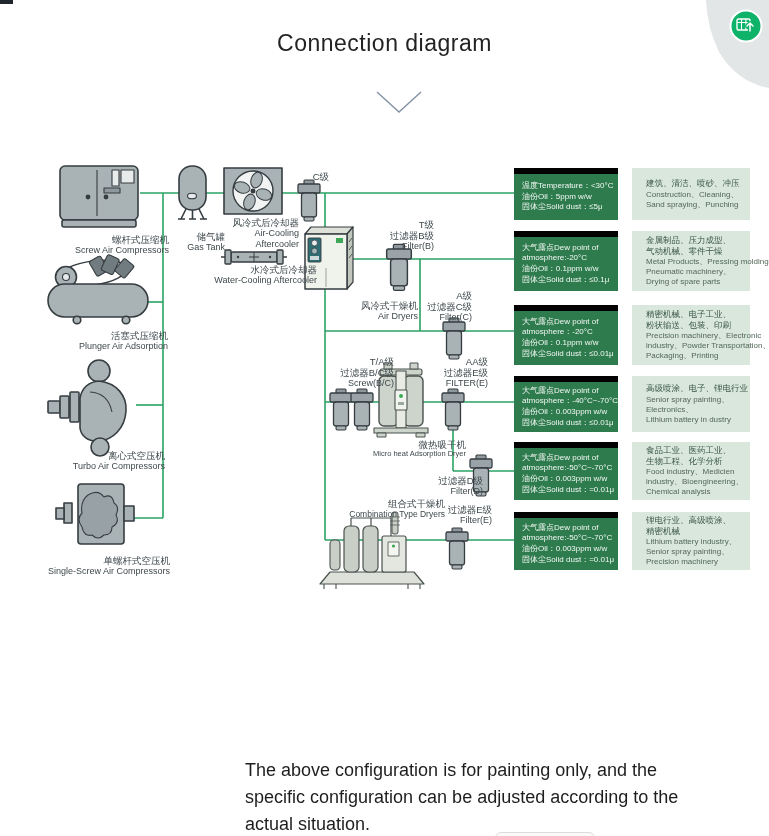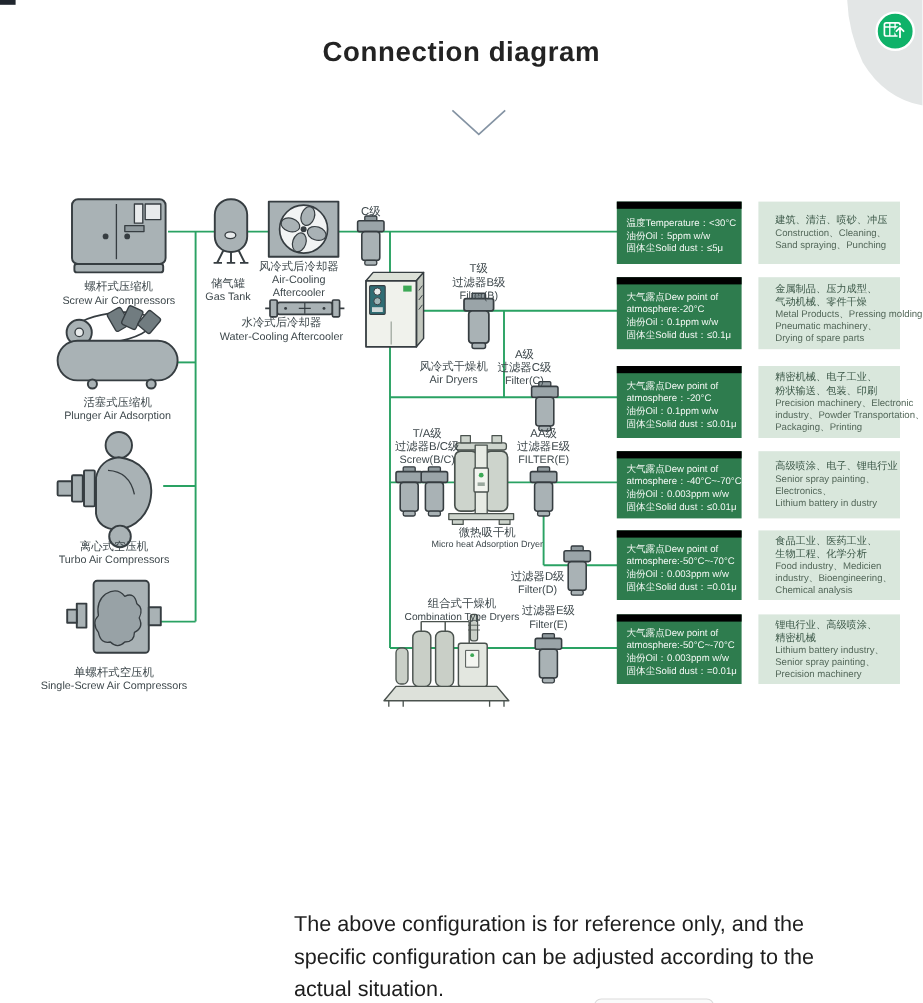--- a/index.html
+++ b/index.html
@@ -1,21 +1,21 @@
 <!DOCTYPE html>
 <html><head>
 <meta charset="utf-8">
 <style>
   html,body{margin:0;padding:0;background:#ffffff;}
   #app{position:relative;width:769px;height:836px;background:#ffffff;overflow:hidden;
        font-family:"Liberation Sans","DejaVu Sans",sans-serif;}
   .abs{position:absolute;}
   .page-title{position:absolute;left:0;right:0;top:30px;text-align:center;
-      font-size:23px;font-weight:bold;letter-spacing:.5px;color:#232323;}
-  .mlabel{position:absolute;text-align:center;color:#3e484c;line-height:1.18;}
+      font-size:23px;font-weight:normal;letter-spacing:.5px;color:#232323;}
+  .mlabel{position:absolute;text-align:right;color:#3e484c;line-height:1.18;}
   .mlabel .zh{font-size:9.5px;}
   .mlabel .en{font-size:9px;}
   .mlabel .en-sm{font-size:7.5px;}
   .specbox{position:absolute;width:104px;background:#2e7c4e;border-top:6px solid #000000;
       box-sizing:border-box;display:flex;flex-direction:column;justify-content:center;
       padding-left:8px;}
   .specbox .spec{font-size:8px;color:#f2f7f3;line-height:1.32;white-space:nowrap;}
   .appbox{position:absolute;width:118px;background:#d9e7dc;box-sizing:border-box;
       display:flex;flex-direction:column;justify-content:center;padding-left:14px;}
   .appbox .azh{font-size:8.5px;color:#3c5848;line-height:1.3;white-space:nowrap;}
@@ -203,21 +203,21 @@
   </div>
   <div class="mlabel" style="left:155px;top:231px;width:70px">
     <div class="zh">储气罐</div>
     <div class="en">Gas Tank</div>
   </div>
   <div class="mlabel" style="left:199px;top:217px;width:100px">
     <div class="zh">风冷式后冷却器</div>
     <div class="en">Air-Cooling</div>
     <div class="en">Aftercooler</div>
   </div>
-  <div class="mlabel" style="left:172px;top:264px;width:125px">
+  <div class="mlabel" style="left:192px;top:264px;width:125px">
     <div class="zh">水冷式后冷却器</div>
     <div class="en">Water-Cooling Aftercooler</div>
   </div>
   <div class="mlabel" style="left:28px;top:330px;width:140px">
     <div class="zh">活塞式压缩机</div>
     <div class="en">Plunger Air Adsorption</div>
   </div>
   <div class="mlabel" style="left:25px;top:450px;width:140px">
     <div class="zh">离心式空压机</div>
     <div class="en">Turbo Air Compressors</div>
@@ -344,20 +344,20 @@
   </div>
   <div class="appbox" style="left:632px;top:512px;height:58px">
     <div class="azh">锂电行业、高级喷涂、</div>
     <div class="azh">精密机械</div>
     <div class="aen">Lithium battery industry、</div>
     <div class="aen">Senior spray painting、</div>
     <div class="aen">Precision machinery</div>
   </div>
 
   <div class="footer">
-    <div>The above configuration is for reference only, and the</div>
+    <div>The above configuration is for painting only, and the</div>
     <div>specific configuration can be adjusted according to the</div>
     <div>actual situation.</div>
   </div>
 
   <div class="bottom-button"></div>
 
 </div>
 
 </body></html>

